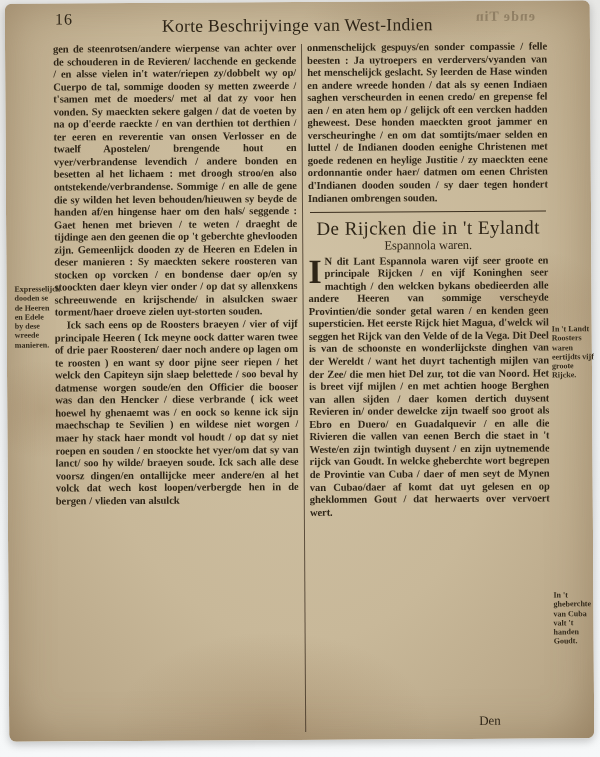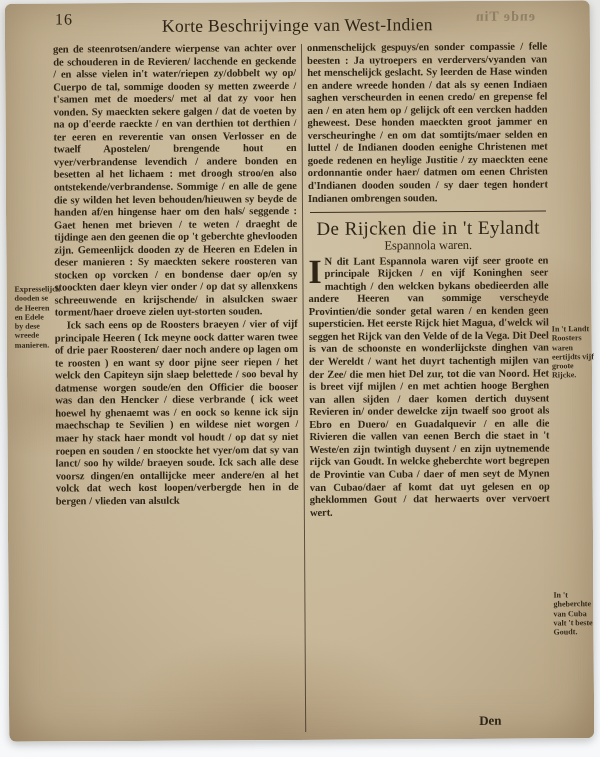--- a/index.html
+++ b/index.html
@@ -33,21 +33,21 @@
   }
   .col p{margin:0;}
   .col-left{left:48px;width:243px;}
   .col-right{left:302px;width:240px;}
   .indent{text-indent:12px;}
   .divider{position:absolute;left:296px;top:42px;height:688px;width:1px;background:rgba(55,42,28,0.75);}
   .section-rule{border:none;border-top:1.6px solid #3a2e1e;margin:7px 2px 5px 2px;}
   .sec-head{margin:0;text-align:center;font-size:19px;font-weight:normal;letter-spacing:0.4px;line-height:22px;}
   .sec-sub{margin:0 0 3px 0;text-align:center;font-size:12.5px;font-weight:normal;}
   .dropcap{float:left;font-size:34px;line-height:30px;font-weight:bold;padding:1px 3px 0 0;}
-  .catchword{position:absolute;left:470px;top:712px;font-size:13px;font-weight:bold;}
+  .catchword{position:absolute;left:470px;top:712px;font-size:13px;font-weight:normal;}
   .mnote{
     position:absolute;font-size:8px;line-height:9.3px;font-weight:bold;
     text-align:left;color:#332a1b;
   }
   .mnote-left{left:8px;top:281px;width:38px;}
   .mnote-r1{left:545px;top:324px;width:45px;}
   .mnote-r2{left:545px;top:590px;width:45px;}
 </style>
 </head>
 <body>
@@ -77,17 +77,17 @@
     <h2 class="sec-head">De Rijcken die in 't Eylandt</h2>
     <h3 class="sec-sub">Espannola waren.</h3>
 
     <p>
       <span class="dropcap">I</span><span>N dit Lant Espannola waren vijf seer groote en principale Rijcken / en vijf Koninghen seer machtigh / den welcken bykans obedieerden alle andere Heeren van sommige verscheyde Provintien/die sonder getal waren / en kenden geen supersticien. Het eerste Rijck hiet Magua, d'welck wil seggen het Rijck van den Velde of de la Vega. Dit Deel is van de schoonste en wonderlijckste dinghen van der Wereldt / want het duyrt tachentigh mijlen van der Zee/ die men hiet Del zur, tot die van Noord. Het is breet vijf mijlen / en met achtien hooge Berghen van allen sijden / daer komen dertich duysent Revieren in/ onder dewelcke zijn twaelf soo groot als Ebro en Duero/ en Guadalquevir / en alle die Rivieren die vallen van eenen Berch die staet in 't Weste/en zijn twintigh duysent / en zijn uytnemende rijck van Goudt. In welcke gheberchte wort begrepen de Provintie van Cuba / daer of men seyt de Mynen van Cubao/daer af komt dat uyt gelesen en op gheklommen Gout / dat herwaerts over vervoert wert.</span>
     </p>
   </div>
 
   <div class="mnote mnote-r1">In 't Landt Roosters waren eertijdts vijf groote Rijcke.</div>
 
-  <div class="mnote mnote-r2">In 't gheberchte van Cuba valt 't beste Goudt.</div>
+  <div class="mnote mnote-r2">In 't gheberchte van Cuba valt 't handen Goudt.</div>
 
   <div class="catchword">Den</div>
 
 </div>
 
 </body></html>

